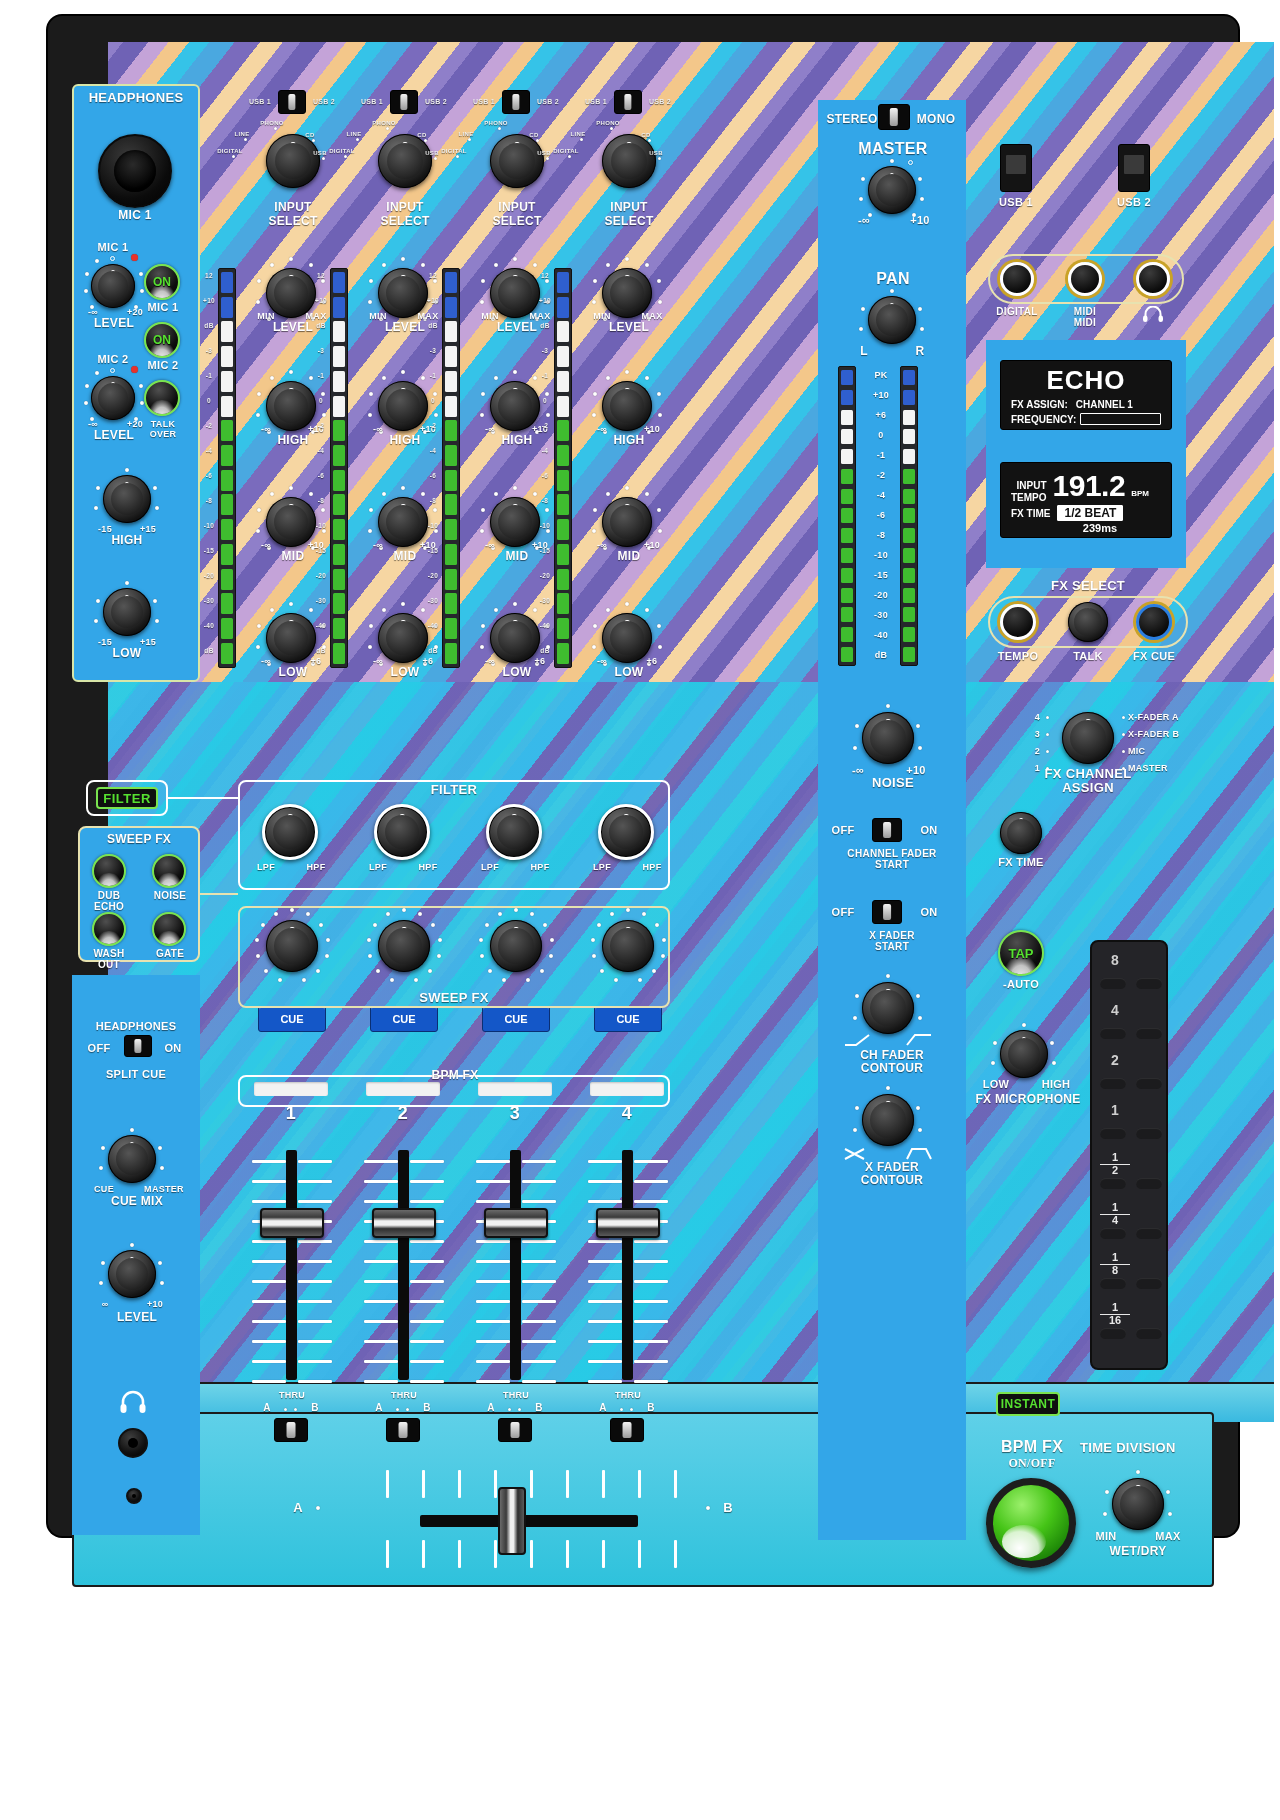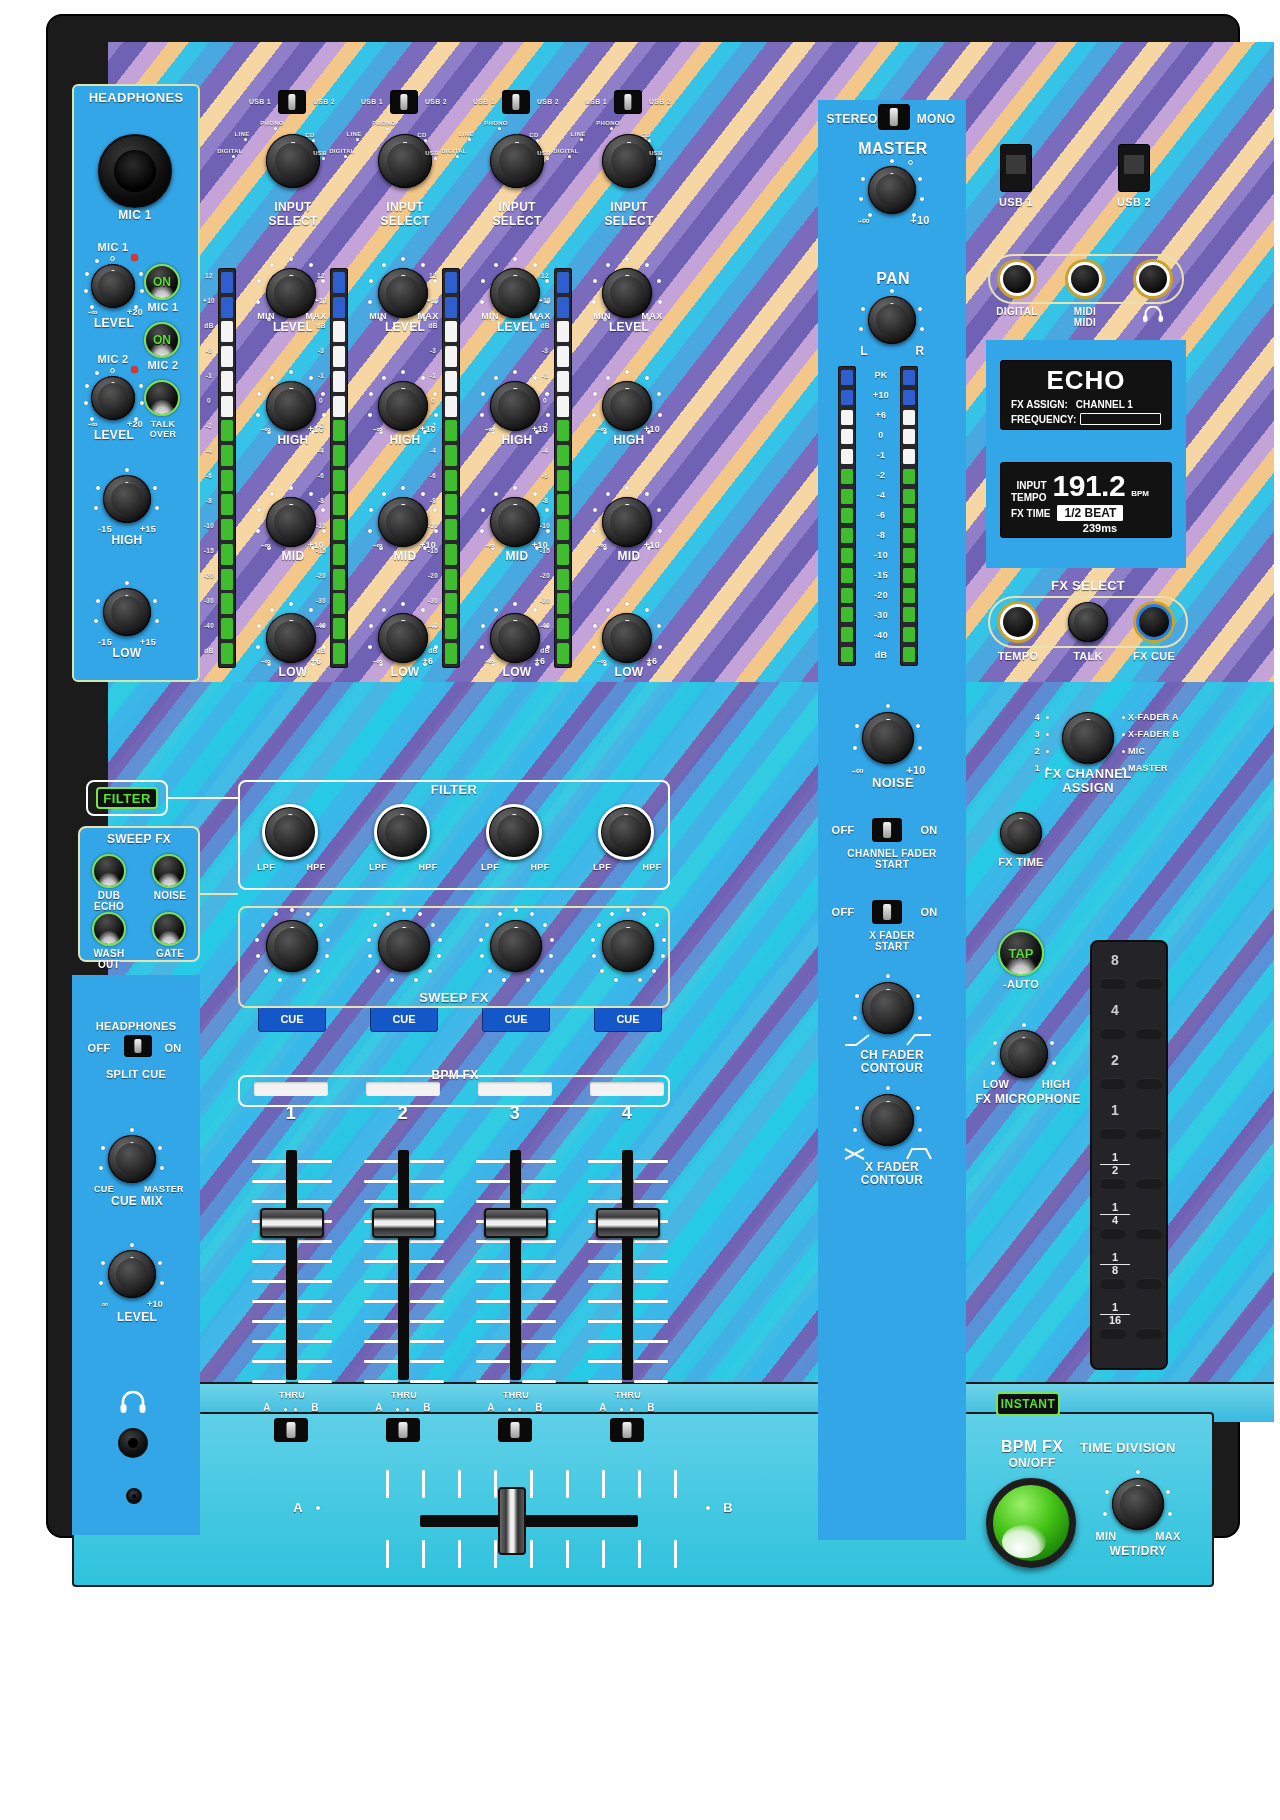--- a/index.html
+++ b/index.html
@@ -1305,21 +1305,21 @@
   <div class="dot" style="left:1050px;top:1041px;"></div>
     <div class="dot" style="left:1052px;top:1061px;"></div>
   <div class="dot" style="left:1022px;top:1023px;"></div>
   <div class="lbl t11" style="left:976px;top:1078px;width:40px;">LOW</div>
   <div class="lbl t11" style="left:1036px;top:1078px;width:40px;">HIGH</div>
   <div class="lbl t12" style="left:974px;top:1092px;width:108px;">FX MICROPHONE</div>
 
   <div class="btn-rect-green" style="left:996px;top:1392px;width:64px;height:24px;font-size:12px;">INSTANT</div>
 
   <div class="lbl t16" style="left:962px;top:1438px;width:140px;">BPM FX</div>
-  <div class="lbl t12" style="left:962px;top:1456px;width:140px;">ON/OFF</div>
+  <div class="lbl t12" style="left:962px;top:1456px;width:140px;font-family:Liberation Serif, serif;">ON/OFF</div>
   <div class="big-green-btn" style="left:986px;top:1478px;width:90px;height:90px;"></div>
 
   <div class="knob ring" style="left:1112px;top:1478px;width:52px;height:52px;"></div>
   <div class="dot" style="left:1105px;top:1490px;"></div>
     <div class="dot" style="left:1103px;top:1512px;"></div>
   <div class="dot" style="left:1166px;top:1490px;"></div>
     <div class="dot" style="left:1168px;top:1512px;"></div>
   <div class="dot" style="left:1136px;top:1470px;"></div>
   <div class="lbl t11" style="left:1086px;top:1530px;width:40px;">MIN</div>
   <div class="lbl t11" style="left:1148px;top:1530px;width:40px;">MAX</div>

